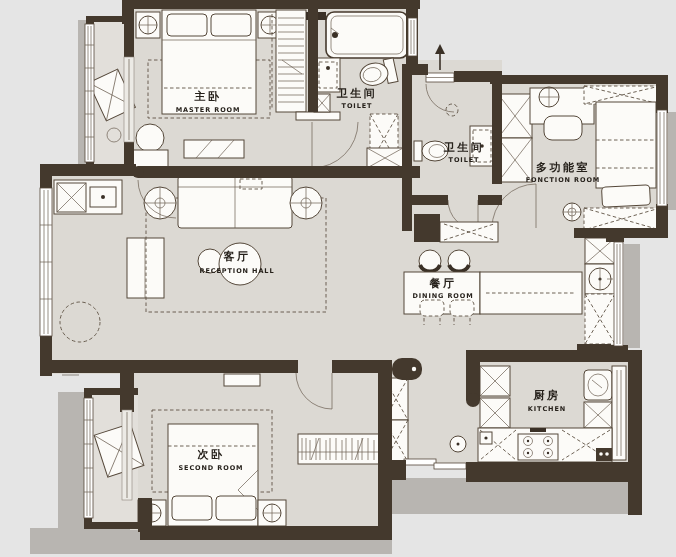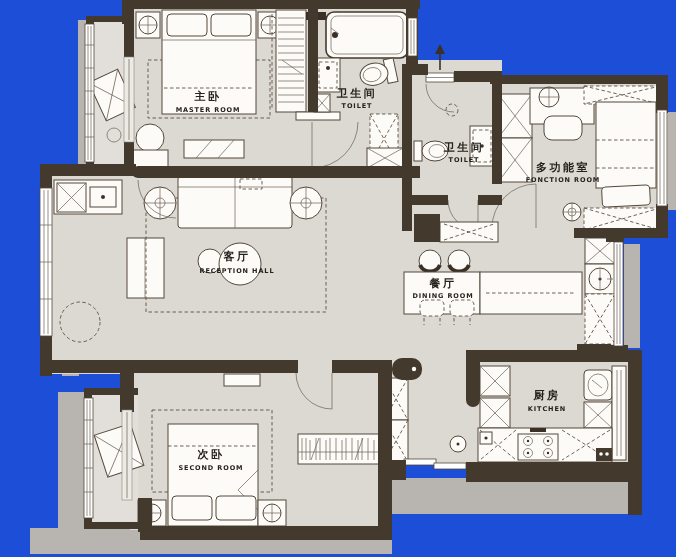--- a/index.html
+++ b/index.html
@@ -1,16 +1,16 @@
 <!DOCTYPE html>
 <html><head>
 <meta charset="utf-8">
 <style>
   html,body{margin:0;padding:0;background:#ffffff;}
-  .stage{width:676px;height:557px;position:relative;overflow:hidden;background:#1d4ed8;}
+  .stage{width:676px;height:557px;position:relative;overflow:hidden;background:#e5e5e5;}
   .wall{fill:#44392d;stroke:none}
   .shadow{fill:#b8b5b1}
   .floor{fill:#dcd9d3}
   .floor2{fill:#e2dfda}
   .furn{fill:#fcfbf8;stroke:#55483a;stroke-width:1}
   .furnthick{fill:#fcfbf8;stroke:#45392c;stroke-width:1.6}
   .ln{fill:none;stroke:#55483a;stroke-width:1}
   .lnthin{fill:none;stroke:#6b5f51;stroke-width:.7}
   .dash{fill:none;stroke:#5d5143;stroke-width:.9;stroke-dasharray:3.5 2.5}
   .dashf{fill:#fcfbf8;stroke:#5d5143;stroke-width:.9;stroke-dasharray:3.5 2.5}

